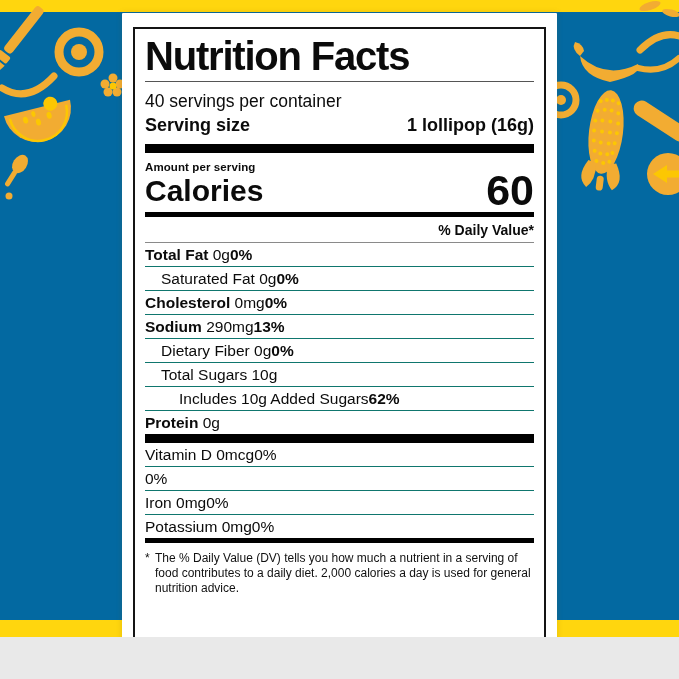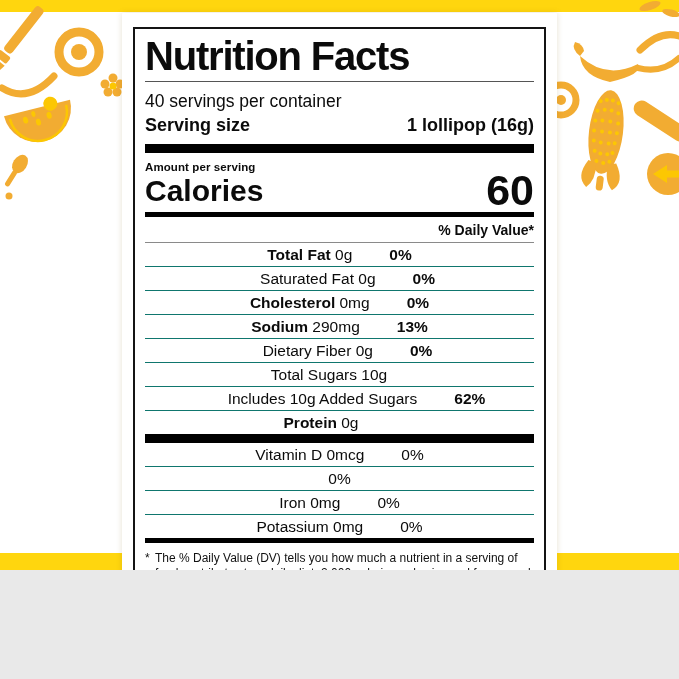--- a/index.html
+++ b/index.html
@@ -1,17 +1,17 @@
 <!DOCTYPE html>
 <html><head>
 <meta charset="utf-8">
 <style>
   html,body{margin:0;padding:0;}
   body{font-family:"Liberation Sans", sans-serif; background:#e9e9e9;}
-  .stage{position:relative; width:679px; height:570px; overflow:hidden; background:#ffffff;}
+  .stage{position:relative; width:679px; height:637px; overflow:hidden; background:#0369a1;}
   .edge-band{position:absolute; left:0; width:679px; background:#FFD60E;}
   .edge-band.top{top:0; height:12px;}
   .edge-band.bottom{bottom:0; height:17px;}
   svg.decor{position:absolute; left:0; top:0; pointer-events:none;}
 
   
   .label-card{
     position:absolute; left:122px; top:13px; width:435px; height:650px;
     background:#ffffff; box-sizing:border-box; padding:14px 11px 11px 11px;
     box-shadow:0 0 6px rgba(120,90,0,.18); border-radius:1px;
@@ -25,21 +25,21 @@
   .servings{font-size:17.5px; padding-top:9px; line-height:20px;}
   .ss-row{display:flex; justify-content:space-between; font-size:18px; font-weight:bold; padding:4px 0 8px 0;}
   .bar{background:#000;}
   .bar.thick{height:9px;}
   .bar.med{height:5px;}
   .aps{font-size:11.5px; font-weight:bold; padding-top:8px; letter-spacing:.1px;}
   .cal-row{display:flex; justify-content:space-between; align-items:flex-end; padding:0 0 5px 0;gap:18px;}
   .cal-label{font-size:30px; font-weight:bold; line-height:32px;}
   .cal-value{font-size:43px; font-weight:bold; line-height:34px;}
   .dv-head{text-align:right; font-size:14px; font-weight:bold; padding:5px 0 4px 0; border-bottom:1px solid #8a8a8a;}
-  .nrow,.vrow{display:flex; justify-content:center; align-items:center; height:23px; font-size:15.5px; line-height:23px;gap:37px;}
+  .nrow,.vrow{display:flex; justify-content:flex-start; align-items:center; height:23px; font-size:15.5px; line-height:23px;}
   .nrow + .nrow, .vrow + .vrow{border-top:1px solid #0f766e;}
   .nl{white-space:nowrap;}
   .ind1{padding-left:16px;}
   .ind2{padding-left:34px;}
   .b{font-weight:bold;}
   .i{font-style:italic;}
   .nv{font-weight:bold;}
   .vrow .nv{font-weight:normal;}
   .footnote{display:flex; font-size:12px; line-height:15px; padding-top:8px; color:#111;}
   .footnote .star{flex:none; width:10px;}

